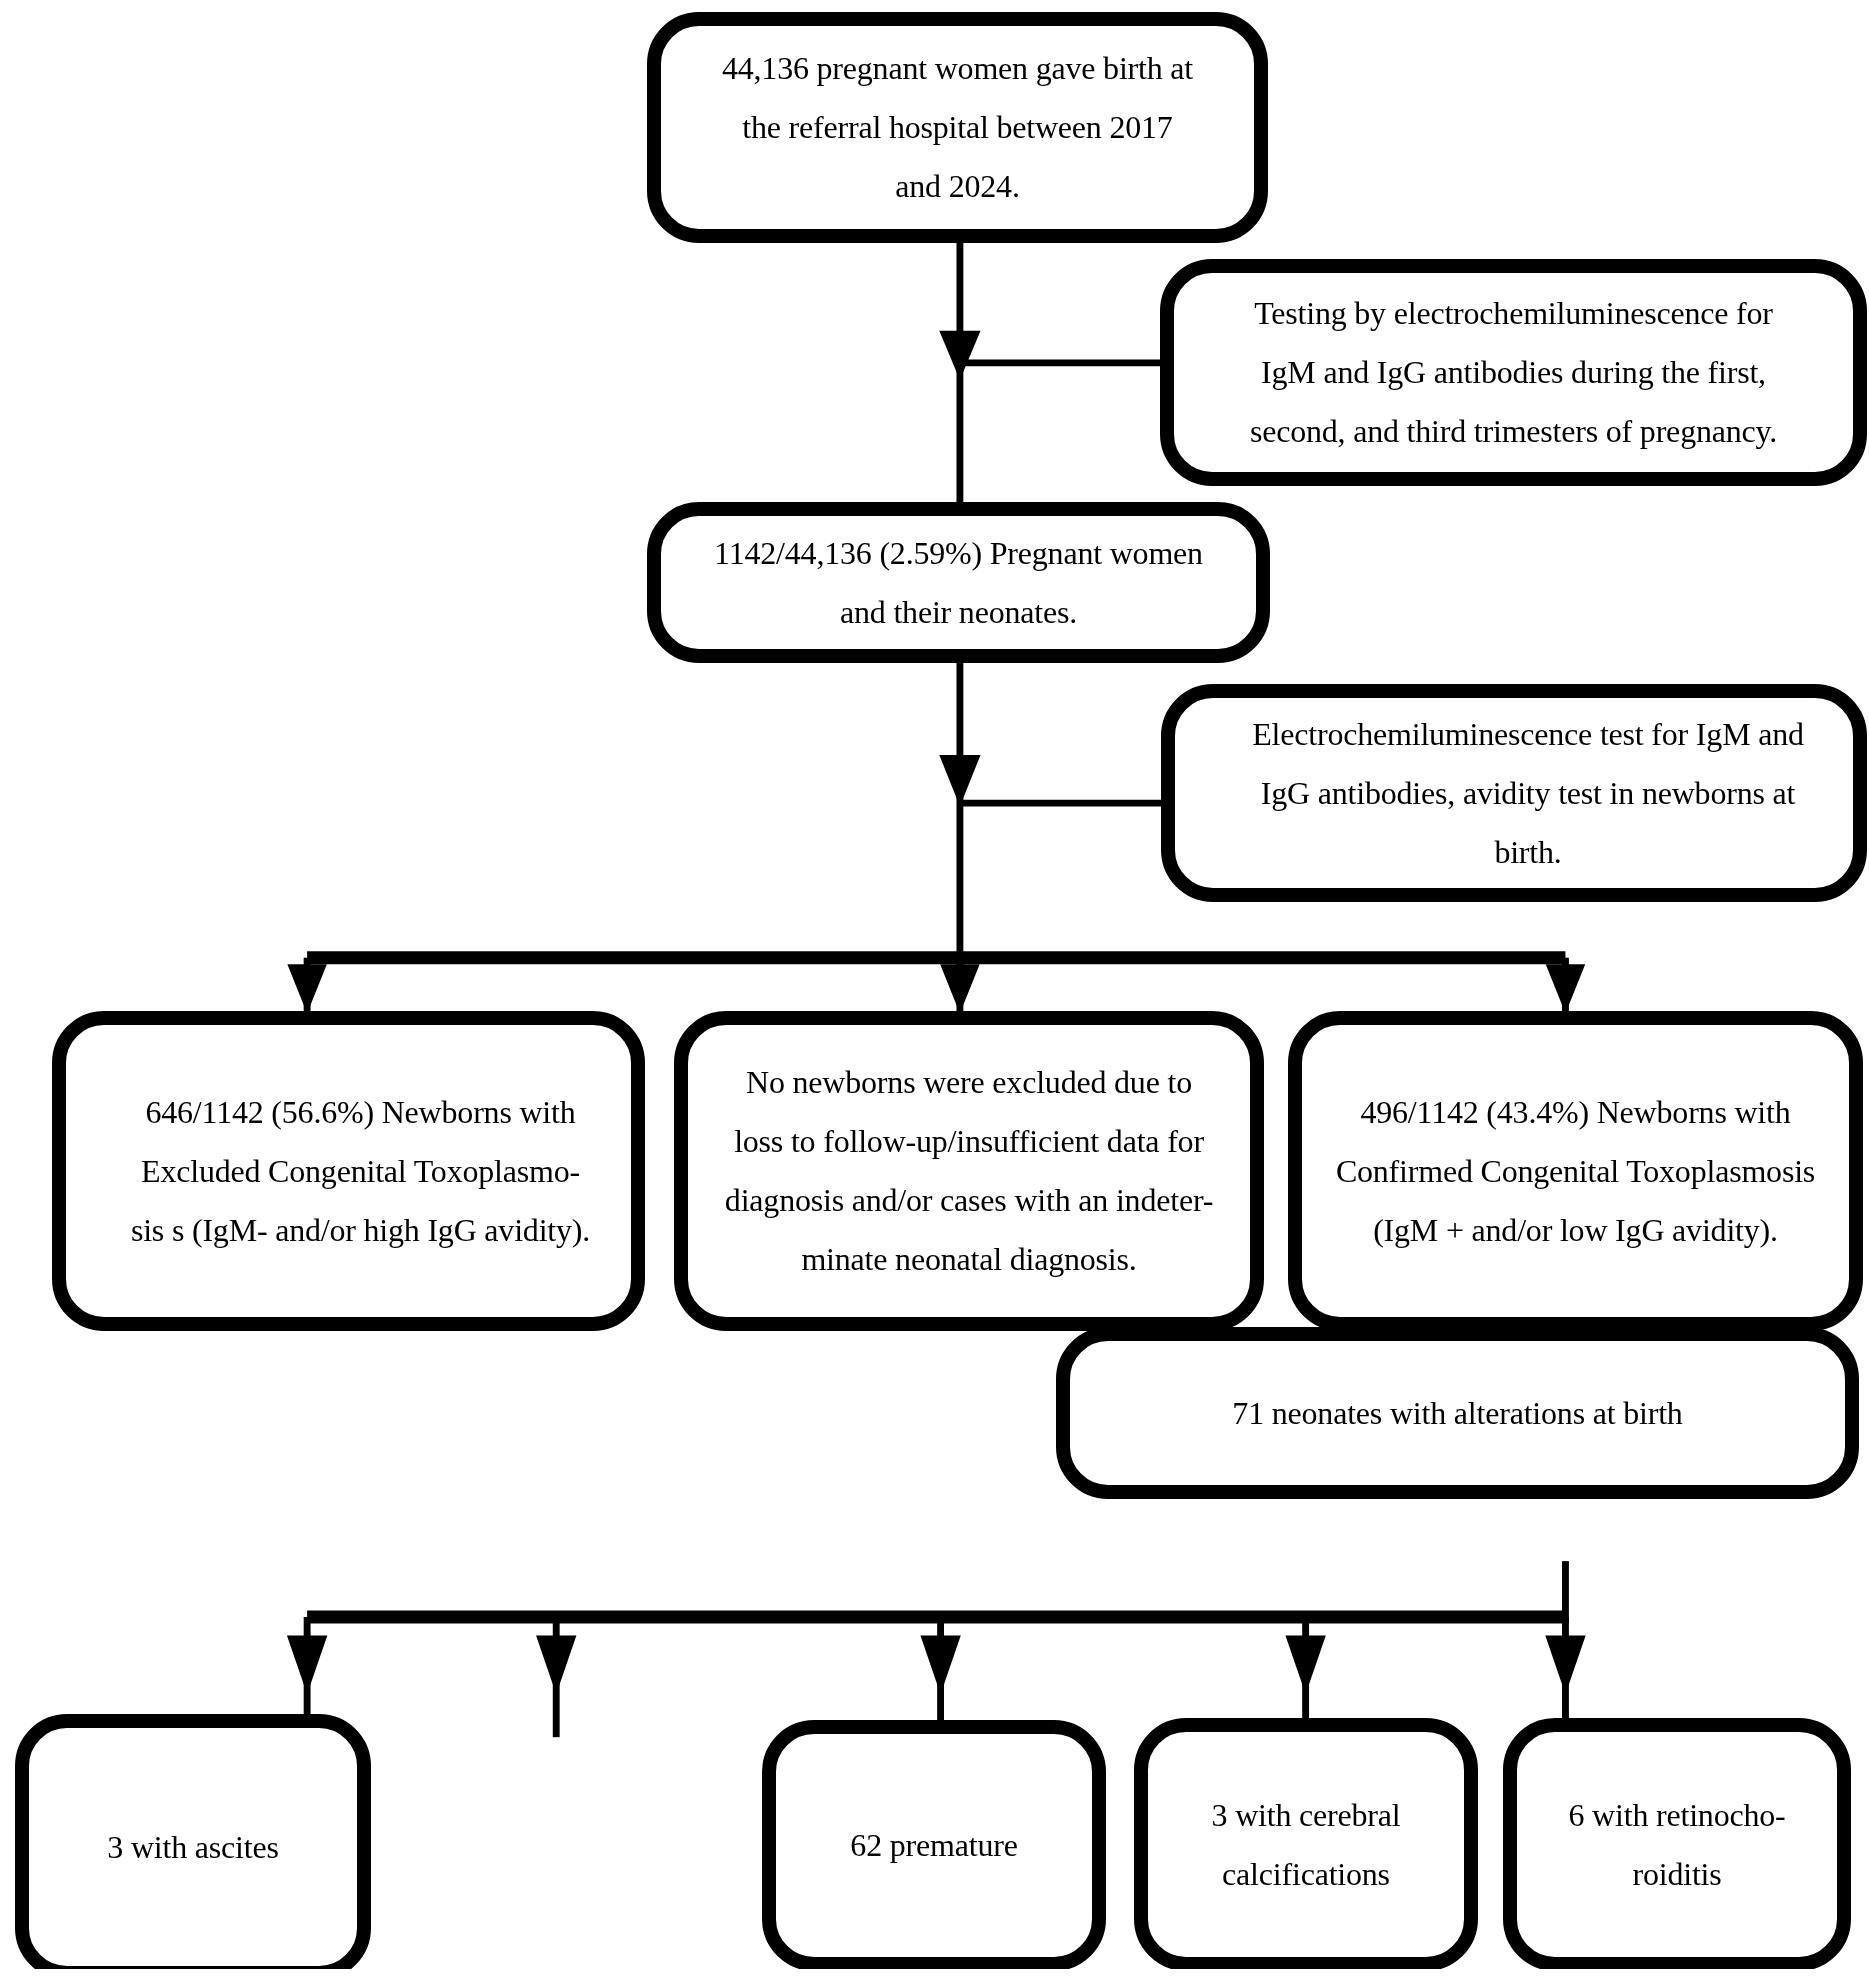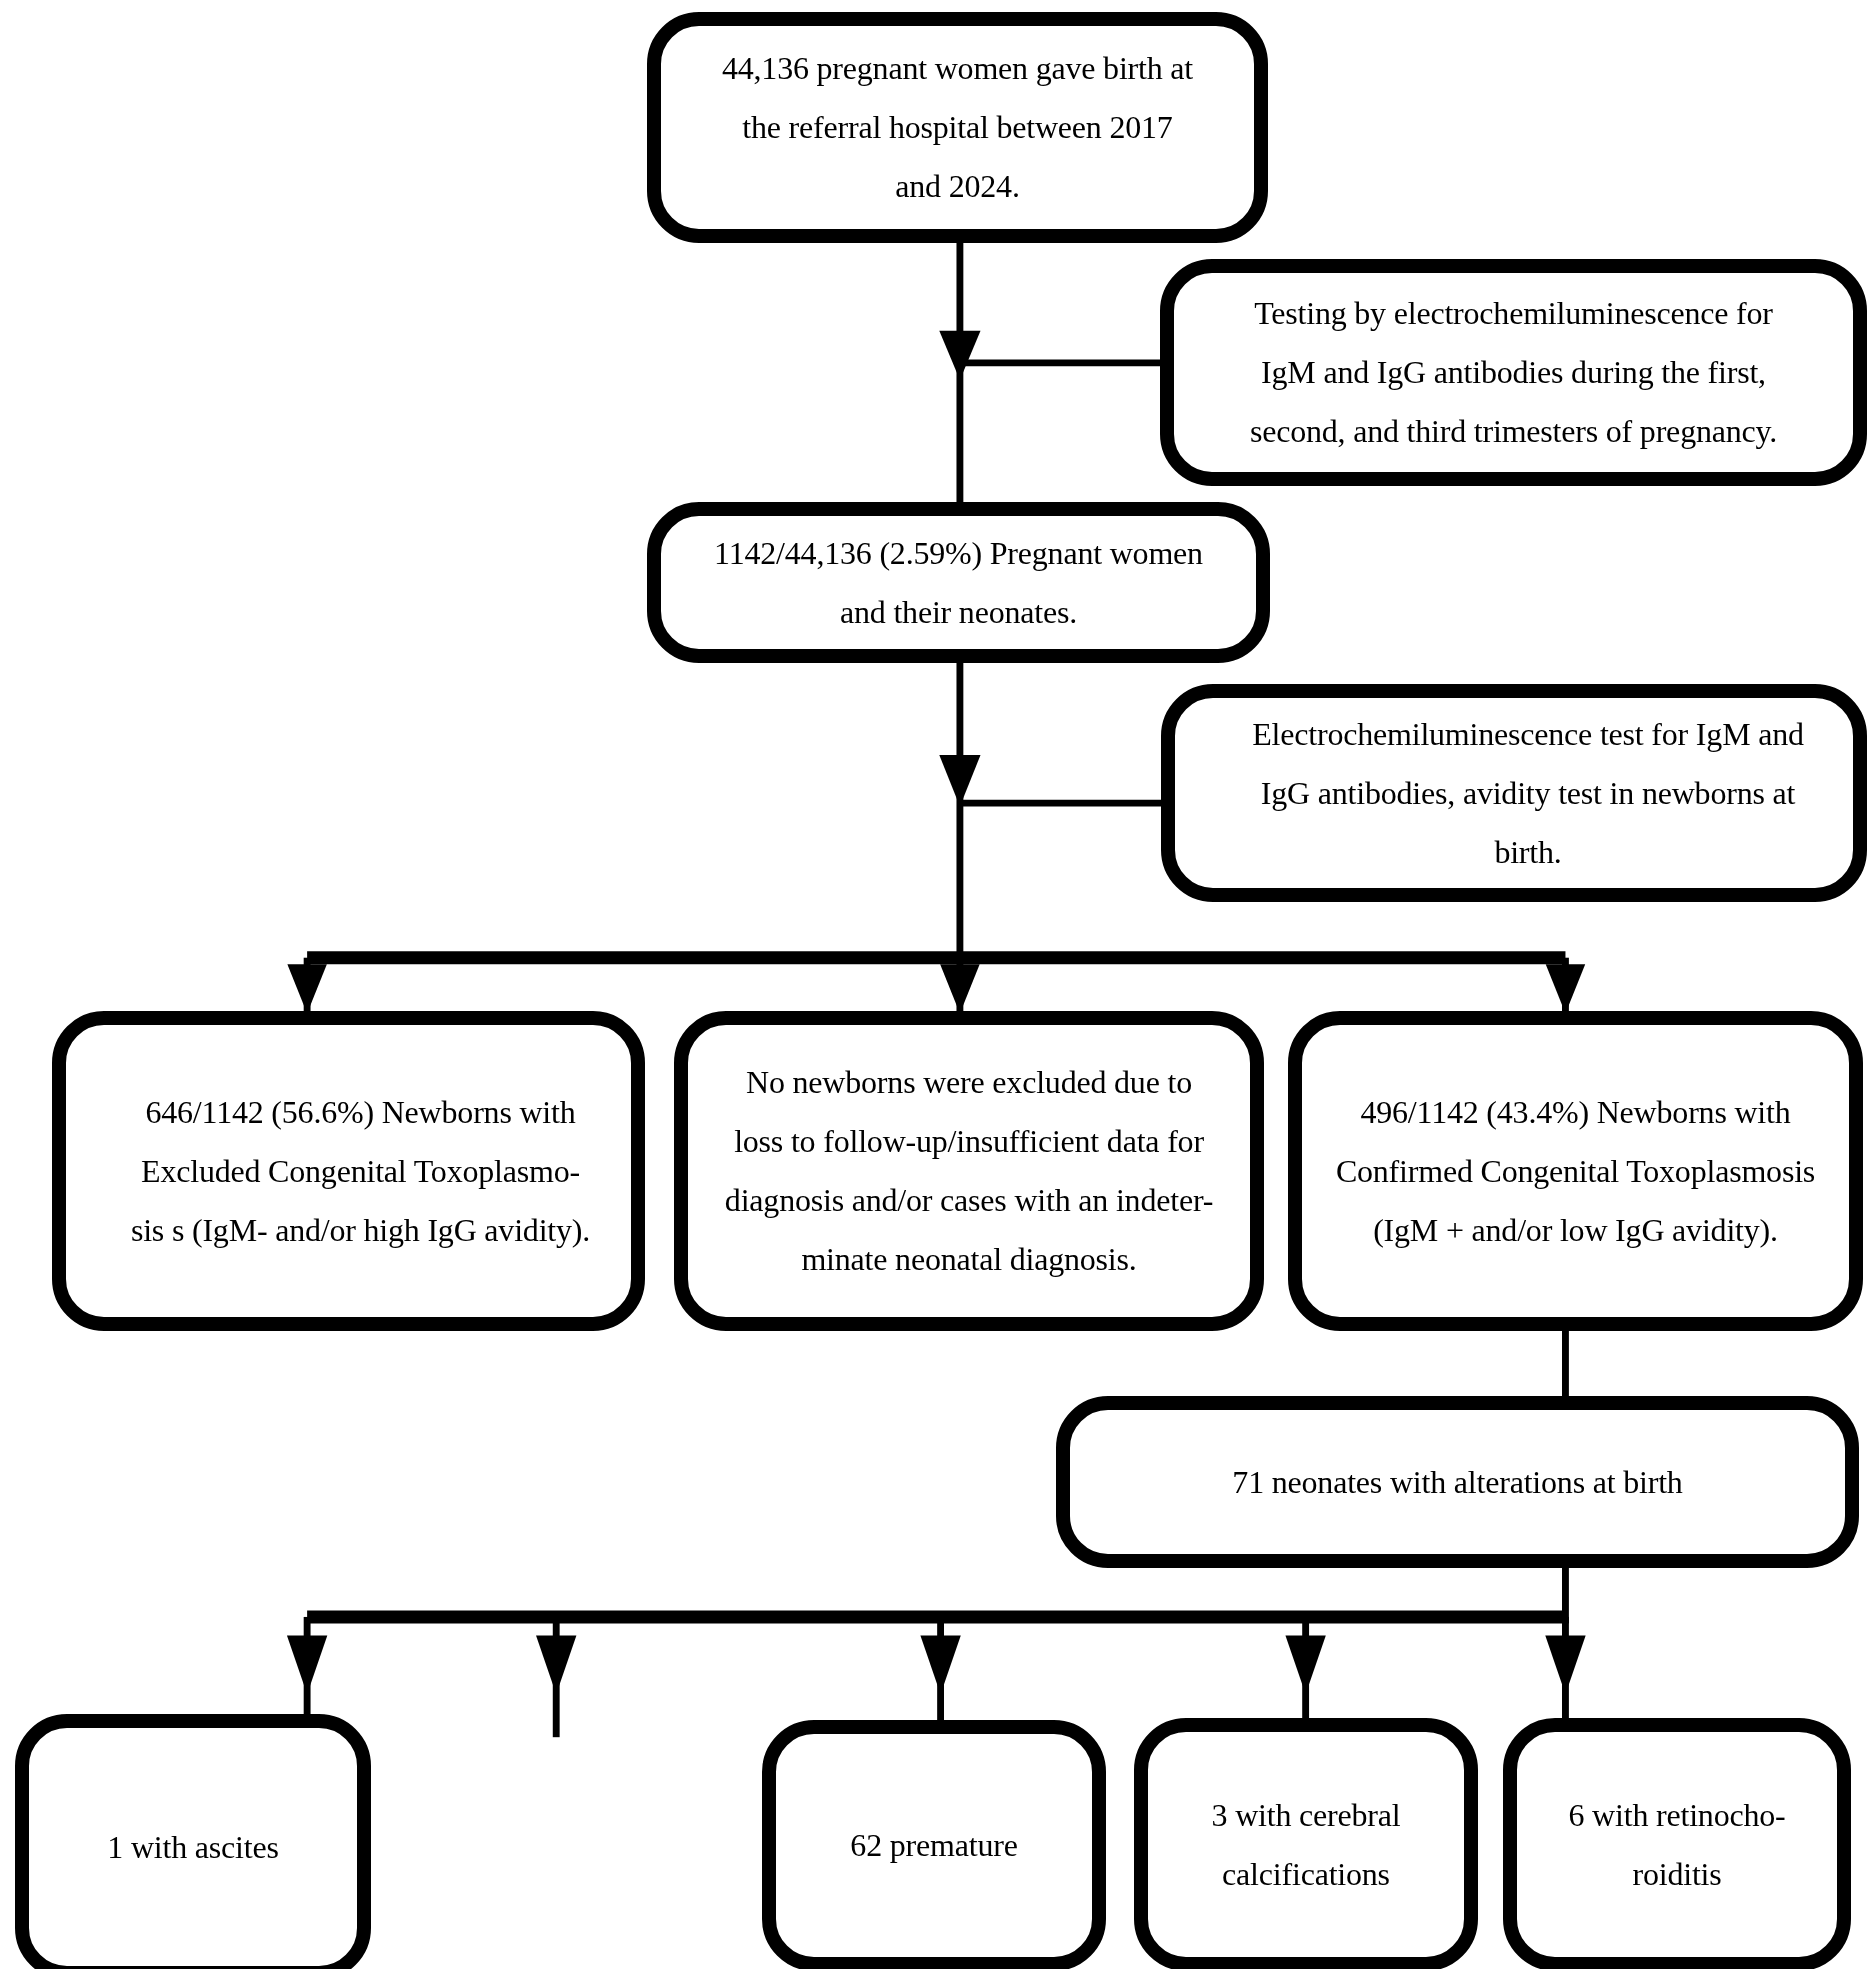--- a/index.html
+++ b/index.html
@@ -130,26 +130,26 @@
 diagnosis and/or cases with an indeter-
 minate neonatal diagnosis.</span>
   </div>
 
   <div class="node" style="left:1288px; top:1011px; width:575px; height:320px;">
     <span class="box-text">496/1142 (43.4%) Newborns with
 Confirmed Congenital Toxoplasmosis
 (IgM + and/or low IgG avidity).</span>
   </div>
 
-  <div class="node" style="left:1056px; top:1396px; width:803px; height:172px;">
+  <div class="node" style="left:1056px; top:1327px; width:803px; height:172px;">
     <span class="box-text">71 neonates with alterations at birth</span>
   </div>
 
   <div class="node" style="left:15px; top:1714px; width:356px; height:266px;">
-    <span class="box-text">1 with ascites</span>
+    <span class="box-text">3 with ascites</span>
   </div>
 
 
   <div class="node" style="left:762px; top:1720px; width:344px; height:251px;">
     <span class="box-text">62 premature</span>
   </div>
 
   <div class="node" style="left:1134px; top:1718px; width:344px; height:253px;">
     <span class="box-text">3 with cerebral
 calcifications</span>

